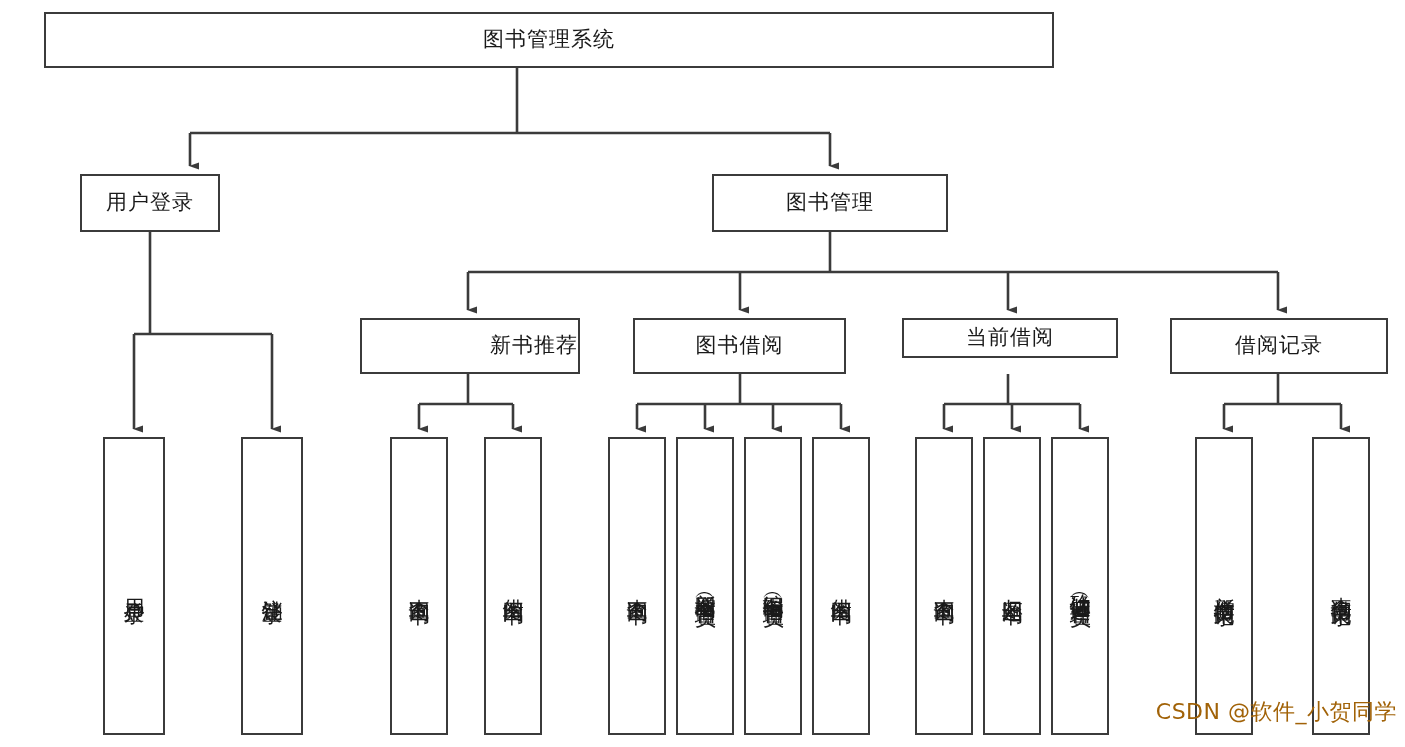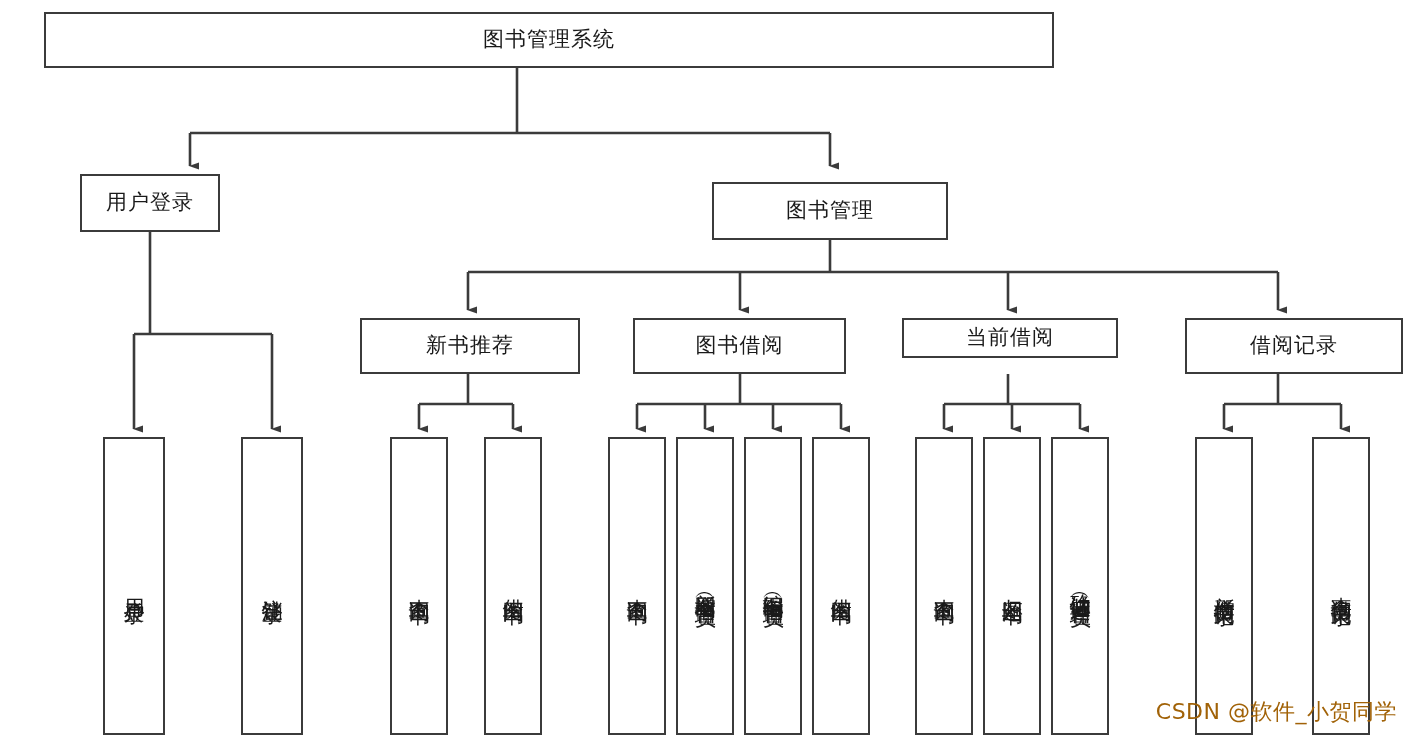--- a/index.html
+++ b/index.html
@@ -124,34 +124,34 @@
     </g>
   </svg>
 
   <div class="node horiz" style="left: 12px; top: 12px; width: 1010px; height: 56px; margin-left: 32px;">
     <span class="label">图书管理系统</span>
   </div>
 
   <div class="node horiz" style="left: 80px; top: 174px; width: 140px; height: 58px;">
     <span class="label">用户登录</span>
   </div>
-  <div class="node horiz" style="left: 712px; top: 174px; width: 236px; height: 58px; margin-top: 8px;">
+  <div class="node horiz" style="left: 712px; top: 174px; width: 236px; height: 58px;">
     <span class="label">图书管理</span>
   </div>
 
-  <div class="node horiz" style="left: 360px; top: 318px; width: 220px; height: 56px;">
+  <div class="node horiz" style="left: 360px; top: 318px; width: 220px; height: 56px; justify-content: flex-end;">
     <span class="label">新书推荐</span>
   </div>
   <div class="node horiz" style="left: 633px; top: 318px; width: 213px; height: 56px; text-align: right;">
     <span class="label">图书借阅</span>
   </div>
   <div class="node horiz" style="left: 902px; top: 318px; width: 216px; height: 40px;">
     <span class="label">当前借阅</span>
   </div>
-  <div class="node horiz" style="left: 1170px; top: 318px; width: 218px; height: 56px; margin-left: 15px;">
+  <div class="node horiz" style="left: 1170px; top: 318px; width: 218px; height: 56px;">
     <span class="label">借阅记录</span>
   </div>
 
   <div class="node vert" style="left: 103px; top: 437px; width: 62px; height: 298px;">
     <span class="label">用户登录</span>
   </div>
   <div class="node vert" style="left: 241px; top: 437px; width: 62px; height: 298px;">
     <span class="label">注销登录</span>
   </div>
   <div class="node vert" style="left: 390px; top: 437px; width: 58px; height: 298px;">

